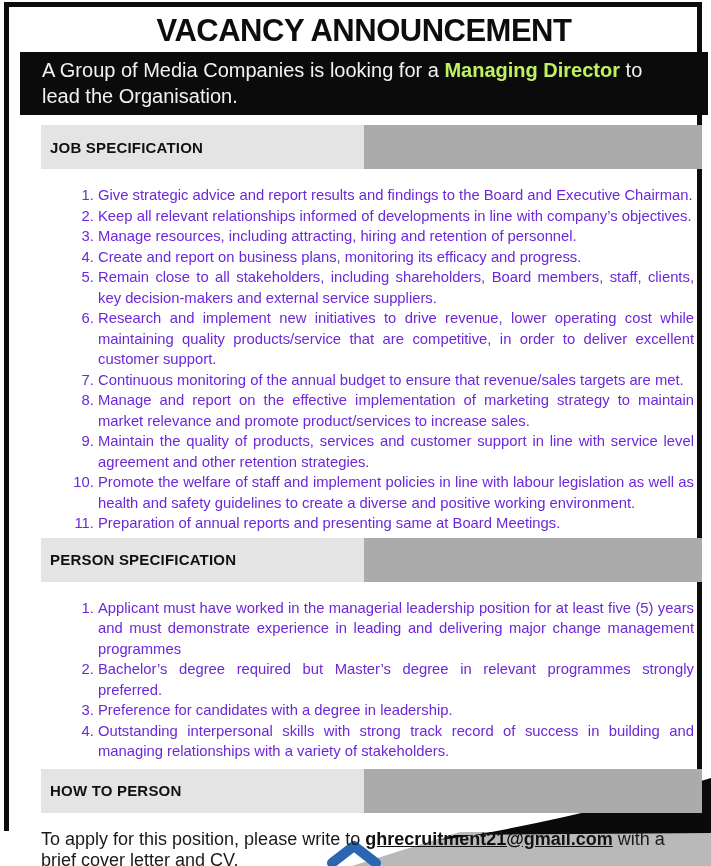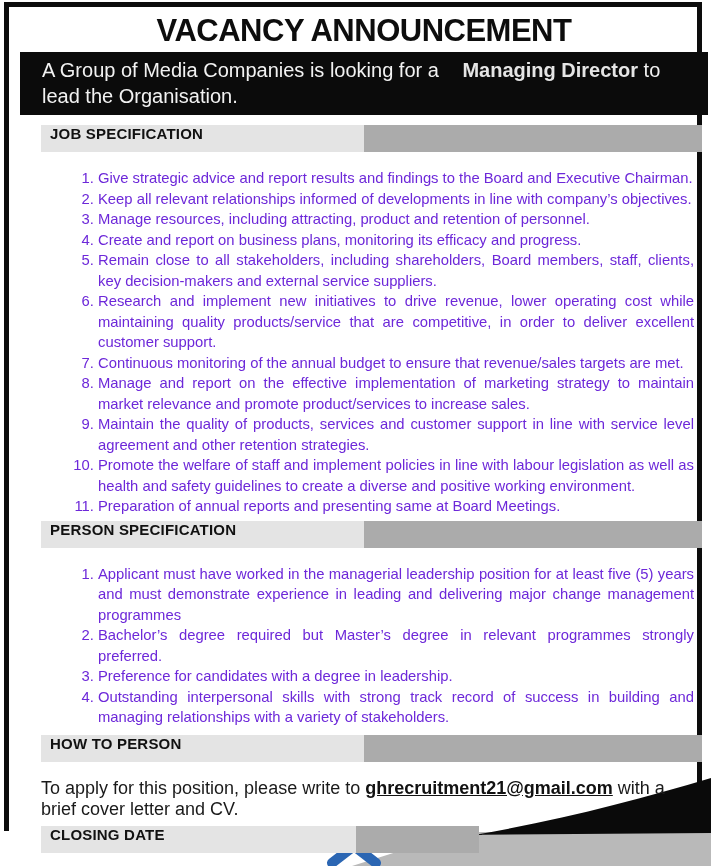--- a/index.html
+++ b/index.html
@@ -13,24 +13,24 @@
   }
   .content{position:absolute;left:20px;top:7px;width:688px;z-index:2;}
   .doc-title{
     margin:6px 0 3px;text-align:center;font-size:31px;font-weight:700;
     color:#0d0d0d;letter-spacing:-0.5px;
   }
   .banner{
     background:#0b0b0b;color:#f2f2f2;font-size:20px;line-height:26px;
     padding:5px 26px 6px 22px;box-sizing:border-box;
   }
-  .banner b{color:#e5e5e5;margin-left:18px;}
+  .banner b{color:#bef264;}
   .bar{
-    position:relative;margin:10px 6px 16px 21px;height:27px;background:#e4e4e4;
-    display:flex;align-items:flex-start;box-sizing:border-box;
+    position:relative;margin:10px 6px 16px 21px;height:44px;background:#e4e4e4;
+    display:flex;align-items:center;box-sizing:border-box;
   }
   .bar-label{
     position:relative;z-index:1;font-size:15px;font-weight:700;color:#111;
     padding-left:9px;letter-spacing:0.2px;
   }
   .bar-shade{
     position:absolute;top:0;bottom:0;left:323px;right:0;background:#ababab;
   }
   .bar--short{width:438px;margin-right:0;}
   .bar--short .bar-shade{left:315px;right:auto;width:123px;}
@@ -63,21 +63,21 @@
   <div class="banner"><span>A Group of Media Companies is looking for a </span><b>Managing Director</b><span> to lead the Organisation.</span></div>
 
   <div class="bar">
     <span class="bar-shade"></span>
     <span class="bar-label">JOB SPECIFICATION</span>
   </div>
 
   <ol class="spec">
     <li>Give strategic advice and report results and findings to the Board and Executive Chairman.</li>
     <li>Keep all relevant relationships informed of developments in line with company’s objectives.</li>
-    <li>Manage resources, including attracting, product and retention of personnel.</li>
+    <li>Manage resources, including attracting, hiring and retention of personnel.</li>
     <li>Create and report on business plans, monitoring its efficacy and progress.</li>
     <li>Remain close to all stakeholders, including shareholders, Board members, staff, clients, key decision-makers and external service suppliers.</li>
     <li>Research and implement new initiatives to drive revenue, lower operating cost while maintaining quality products/service that are competitive, in order to deliver excellent customer support.</li>
     <li>Continuous monitoring of the annual budget to ensure that revenue/sales targets are met.</li>
     <li>Manage and report on the effective implementation of marketing strategy to maintain market relevance and promote product/services to increase sales.</li>
     <li>Maintain the quality of products, services and customer support in line with service level agreement and other retention strategies.</li>
     <li>Promote the welfare of staff and implement policies in line with labour legislation as well as health and safety guidelines to create a diverse and positive working environment.</li>
     <li>Preparation of annual reports and presenting same at Board Meetings.</li>
   </ol>
 

